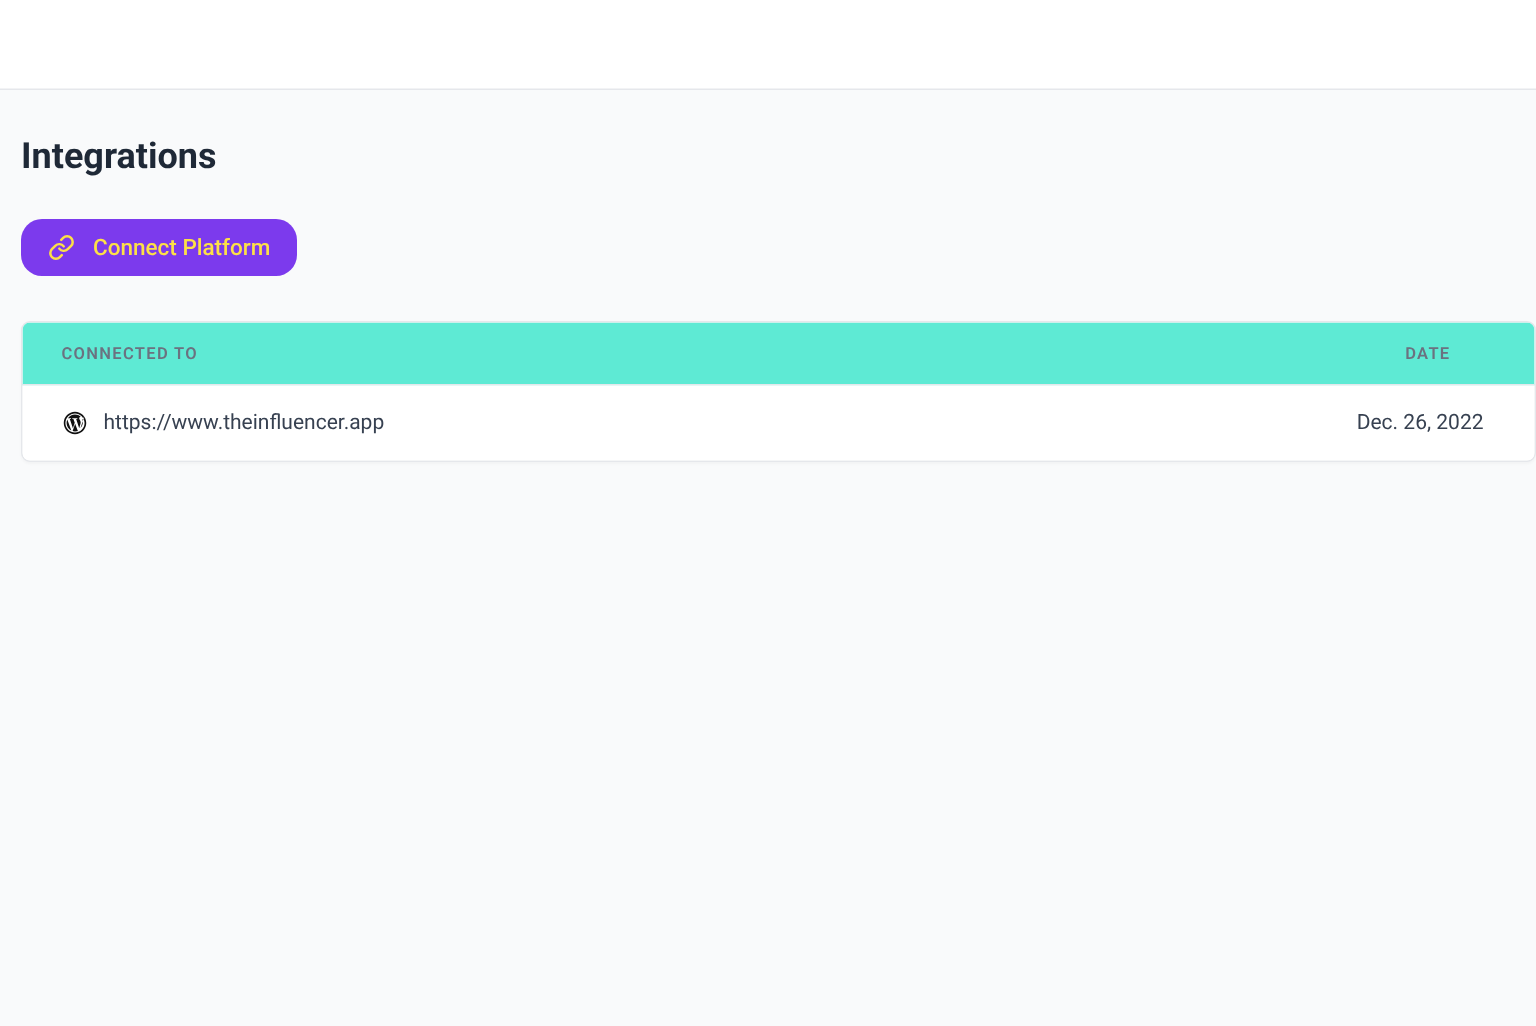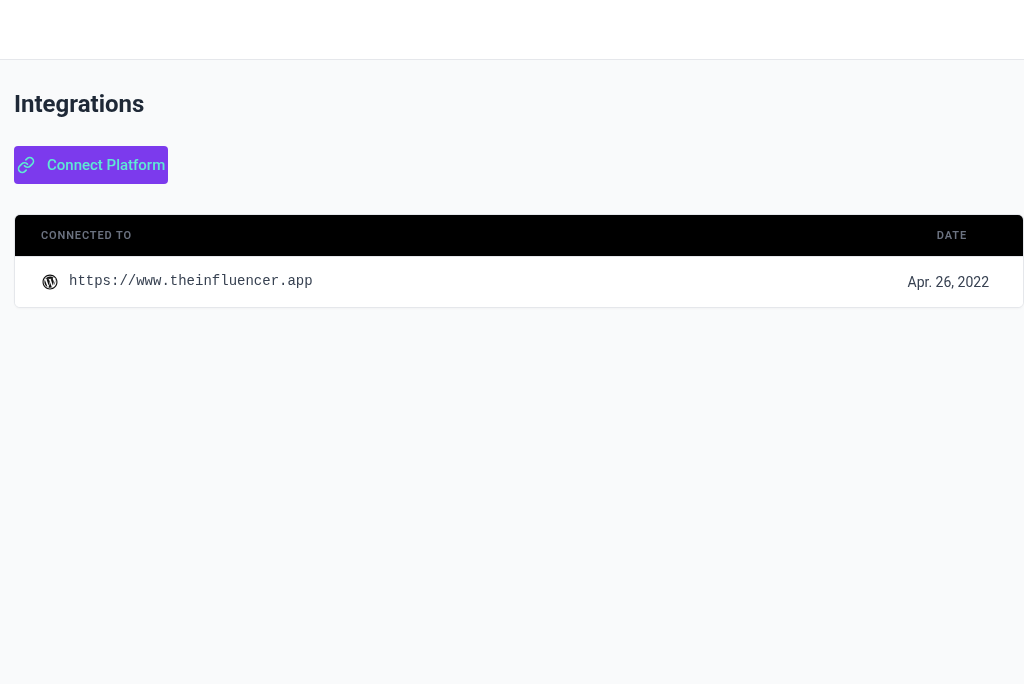--- a/index.html
+++ b/index.html
@@ -26,44 +26,44 @@
       font-size: 24px;
       font-weight: 700;
       color: #1f2937;
       margin-bottom: 28px;
     }
     .connect-button {
       display: inline-flex;
       align-items: center;
       gap: 12px;
       background: #7c3aed;
-      color: #5eead4;
+      color: #fde047;
       border: none;
-      border-radius: 4px;
-      padding: 10px 3px;
+      border-radius: 14px;
+      padding: 10px 18px;
       font-size: 15px;
       font-weight: 500;
       cursor: pointer;
       font-family: inherit;
     }
     .connect-button svg {
       width: 18px;
       height: 18px;
     }
     .table-container {
       margin-top: 30px;
       background: #ffffff;
       border: 1px solid #e5e7eb;
       border-radius: 6px;
       overflow: hidden;
       box-shadow: 0 1px 2px rgba(0,0,0,0.03);
     }
     .table-header {
       display: flex;
-      background: #000000;
+      background: #5eead4;
       border-bottom: 1px solid #e5e7eb;
       padding: 14px 26px;
     }
     .th {
       font-size: 11px;
       font-weight: 600;
       letter-spacing: 0.08em;
       color: #6b7280;
       text-transform: uppercase;
     }
@@ -76,22 +76,22 @@
     }
     .table-row {
       display: flex;
       align-items: center;
       padding: 16px 26px;
       background: #ffffff;
     }
     .cell-connected {
       flex: 1;
       display: flex;
+      align-items: center;
       gap: 10px;
-      font-family: Liberation Mono, monospace;
     }
     .wordpress-icon {
       width: 18px;
       height: 18px;
       flex-shrink: 0;
     }
     .url-text {
       font-size: 14px;
       color: #374151;
     }
@@ -122,16 +122,16 @@
       <div class="th th-connected">CONNECTED TO</div>
       <div class="th th-date">DATE</div>
     </div>
     <div class="table-row">
       <div class="cell-connected">
         <svg class="wordpress-icon" viewBox="0 0 24 24" fill="#111111">
           <path d="M12 2C6.486 2 2 6.486 2 12s4.486 10 10 10 10-4.486 10-10S17.514 2 12 2zm0 1.5c4.687 0 8.5 3.813 8.5 8.5 0 4.687-3.813 8.5-8.5 8.5-4.687 0-8.5-3.813-8.5-8.5 0-4.687 3.813-8.5 8.5-8.5zM4.5 12c0-1.09.232-2.124.65-3.06l3.576 9.797C6.15 17.47 4.5 14.93 4.5 12zm7.5 7.5c-.735 0-1.446-.107-2.118-.306l2.25-6.538 2.306 6.317c.15.037.3.073.45.102-.916.277-1.888.425-2.888.425zm1.034-11.02c.452-.024.86-.072.86-.072.404-.048.357-.643-.048-.62 0 0-1.218.096-2.004.096-.738 0-1.98-.095-1.98-.095-.405-.024-.453.595-.048.619 0 0 .384.048.79.072l1.172 3.21-1.646 4.936-2.74-8.146c.452-.024.86-.072.86-.072.405-.048.357-.643-.047-.62 0 0-1.218.096-2.004.096-.141 0-.307-.003-.484-.01C7.05 5.79 9.38 4.5 12 4.5c1.955 0 3.735.747 5.073 1.97-.032-.002-.064-.006-.097-.006-.738 0-1.262.643-1.262 1.334 0 .62.357 1.143.738 1.763.286.5.62 1.143.62 2.072 0 .643-.246 1.39-.572 2.43l-.75 2.505-2.716-8.088zm5.488.264c.306.785.478 1.65.478 2.556 0 1.928-.808 3.75-2.15 5.07l2.29-6.624c.428-1.07.571-1.926.571-2.69 0-.276-.018-.532-.05-.77.282.73.438 1.523.438 2.354l-1.577.104z"></path>
         </svg>
         <span class="url-text">https://www.theinfluencer.app</span>
       </div>
-      <div class="cell-date">Apr. 26, 2022</div>
+      <div class="cell-date">Dec. 26, 2022</div>
     </div>
   </div>
 </div>
 
 </body></html>

